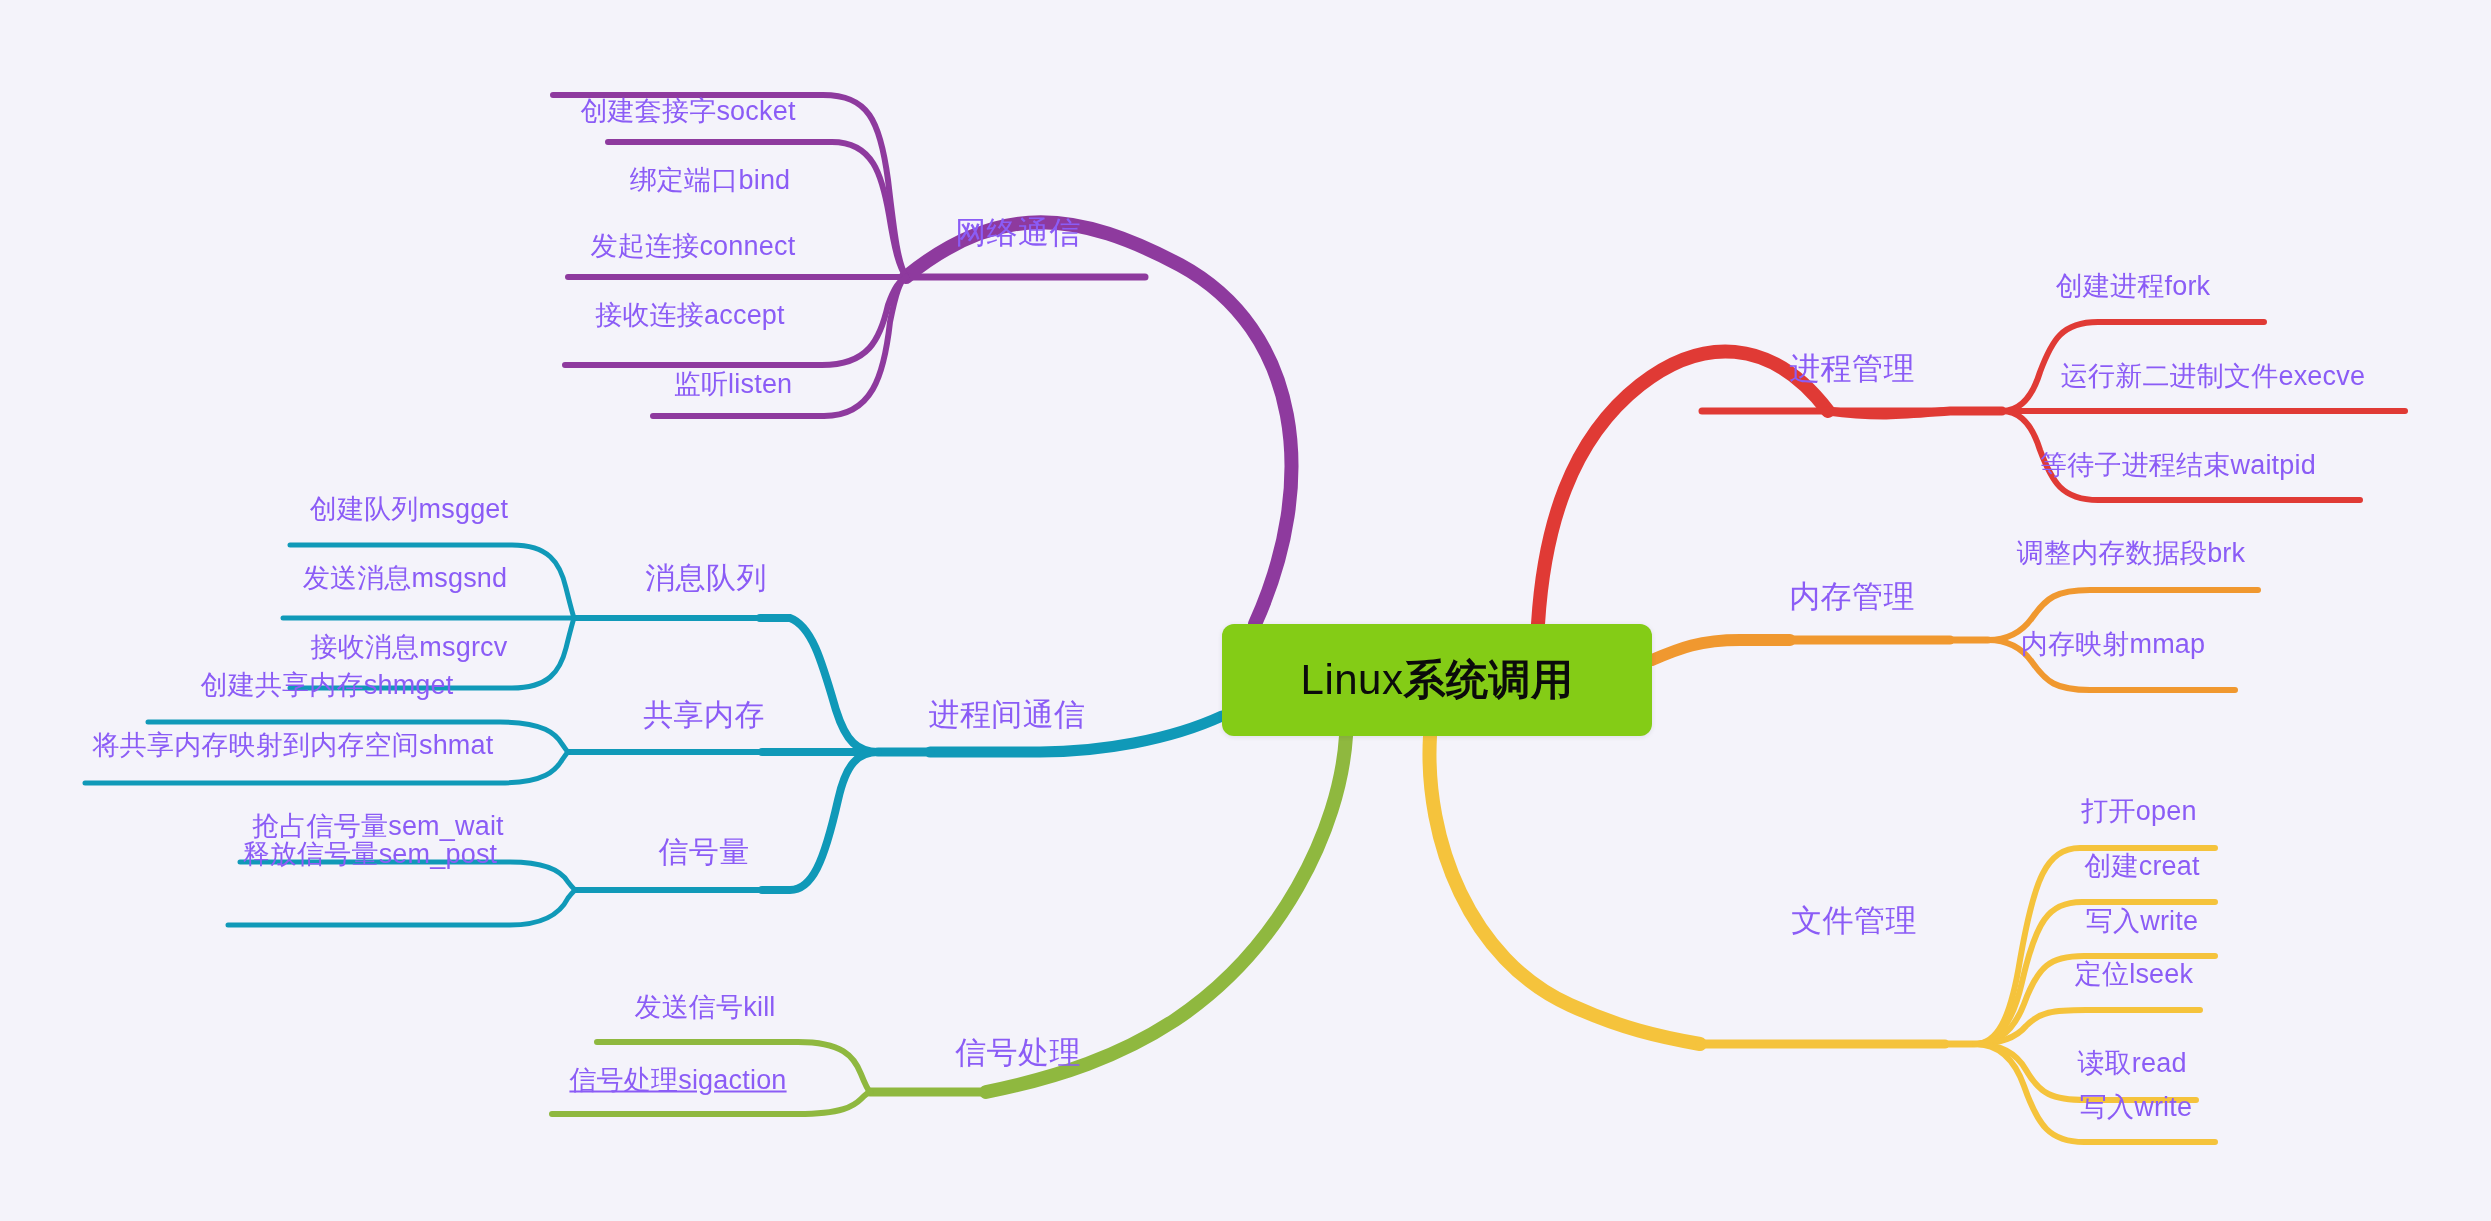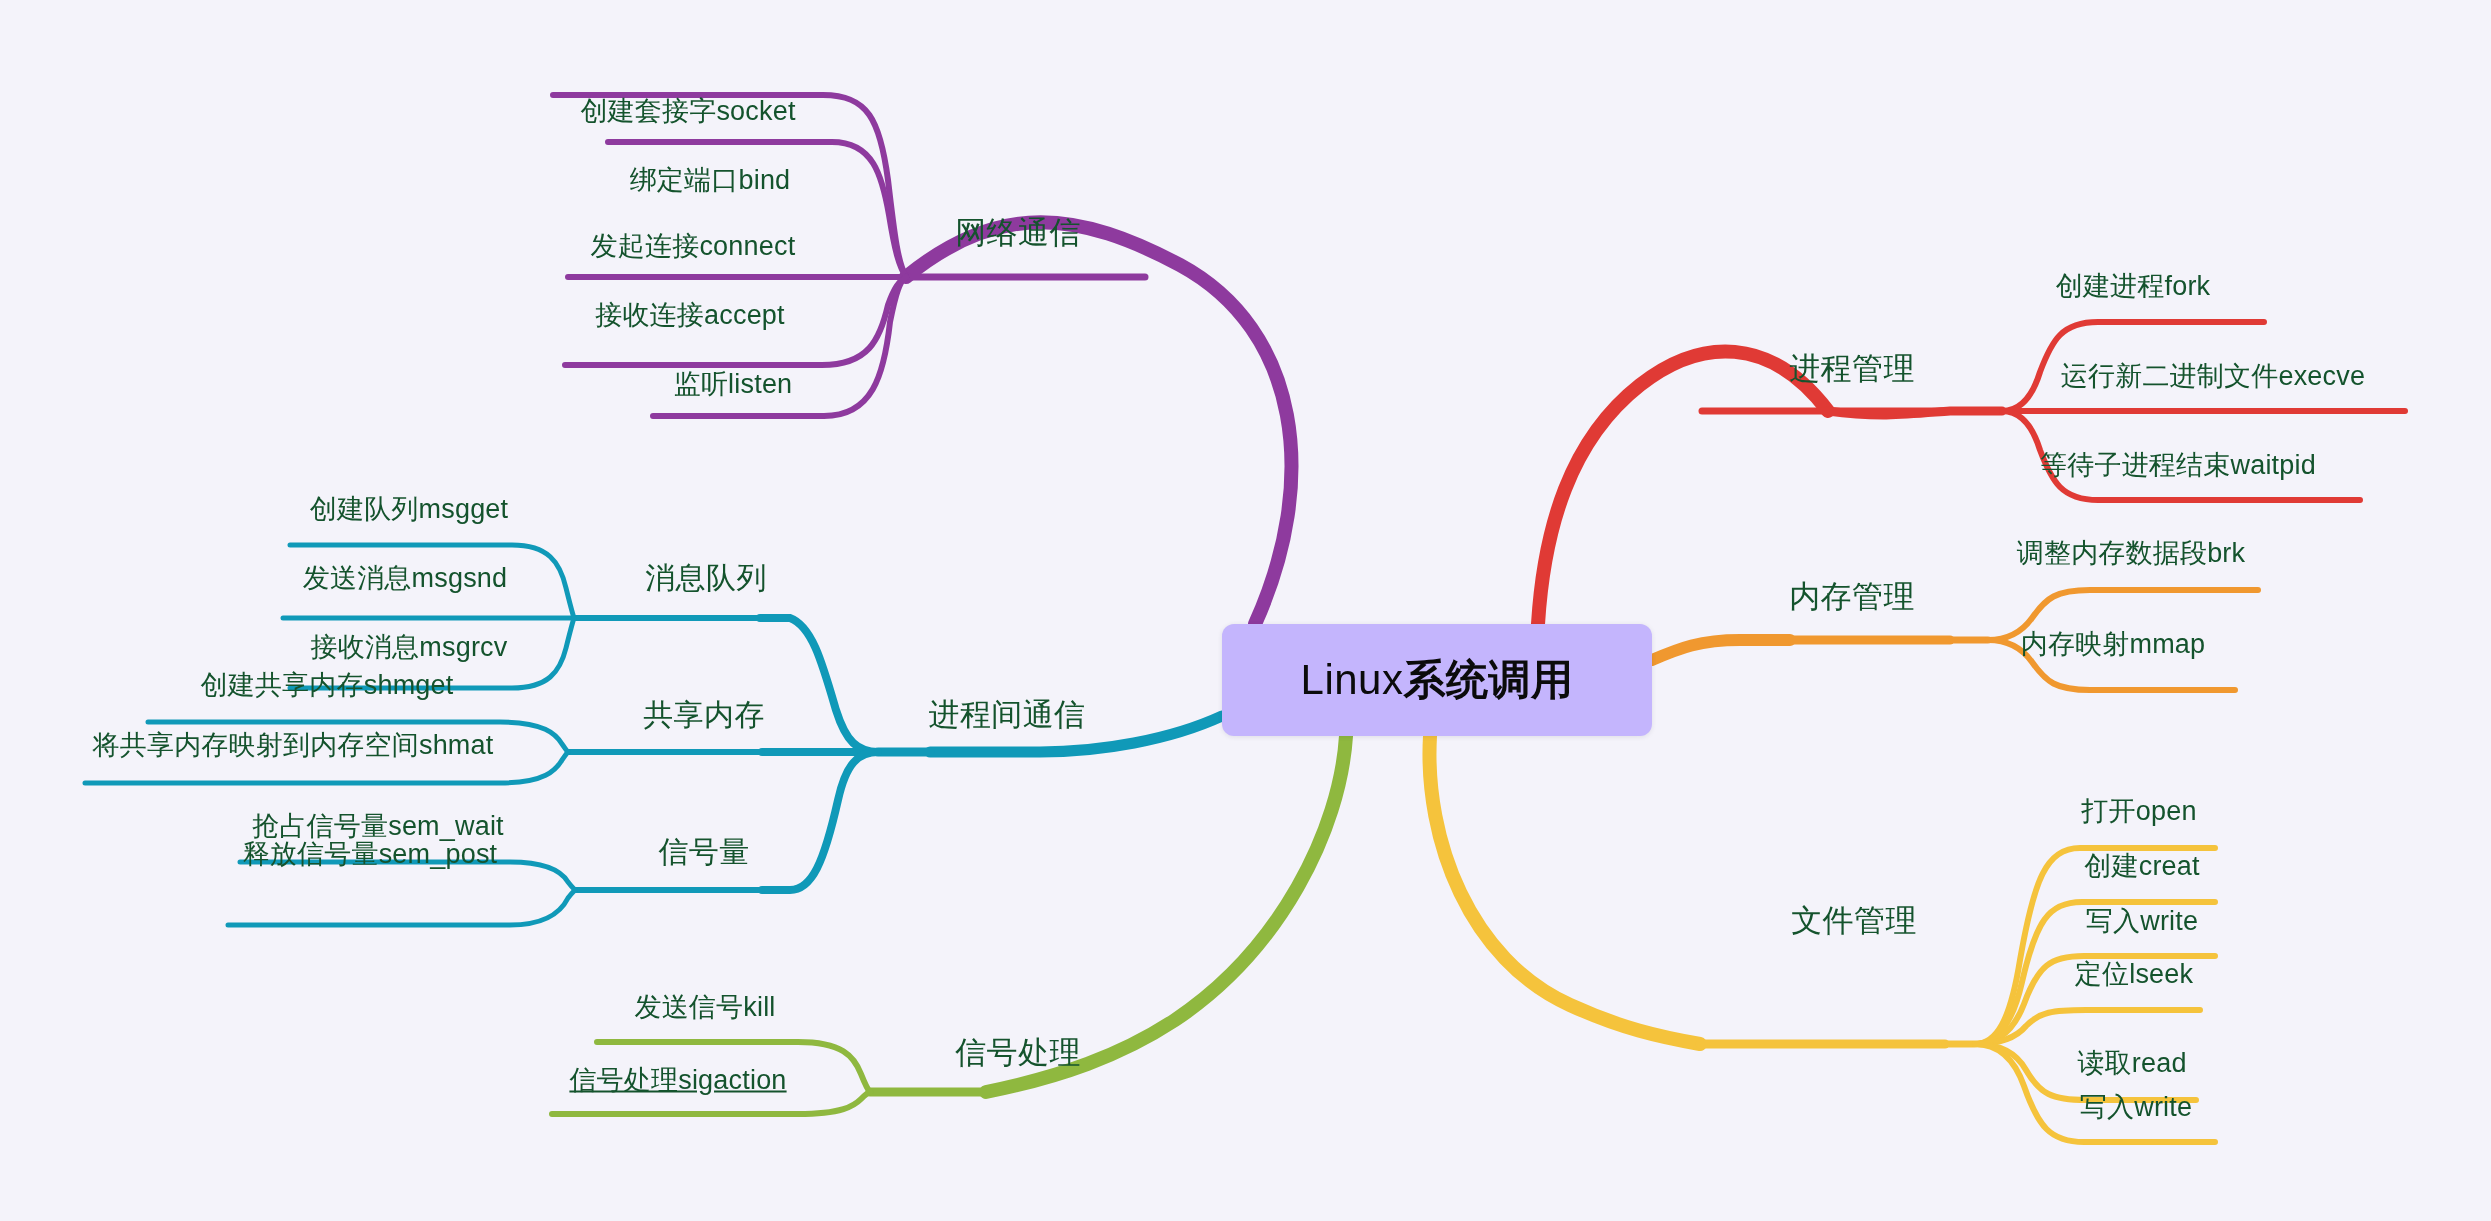--- a/index.html
+++ b/index.html
@@ -18,21 +18,21 @@
   #wires {
     position: absolute;
     left: 0; top: 0;
     width: 2491px;
     height: 1221px;
     pointer-events: none;
   }
   .node-label {
     position: absolute;
     white-space: nowrap;
-    color: #14532d;
+    color: #8b5cf6;
     line-height: 1;
     transform: translate(-50%, -50%);
   }
   .leaf-label {
     font-size: 27px;
     letter-spacing: 0.2px;
   }
   .branch-label {
     font-size: 31px;
     letter-spacing: 0.4px;
@@ -40,21 +40,21 @@
   .sub-branch-label {
     font-size: 30px;
     letter-spacing: 0.4px;
   }
   #center-node {
     position: absolute;
     left: 1222px;
     top: 624px;
     width: 430px;
     height: 112px;
-    background: #c4b5fd;
+    background: #84cc16;
     border-radius: 12px;
     box-shadow: 0 1px 5px rgba(40,40,70,.10);
     display: flex;
     align-items: center;
     justify-content: center;
   }
   #center-node .ctitle {
     font-size: 42px;
     color: #0b0b0b;
     font-weight: 700;

